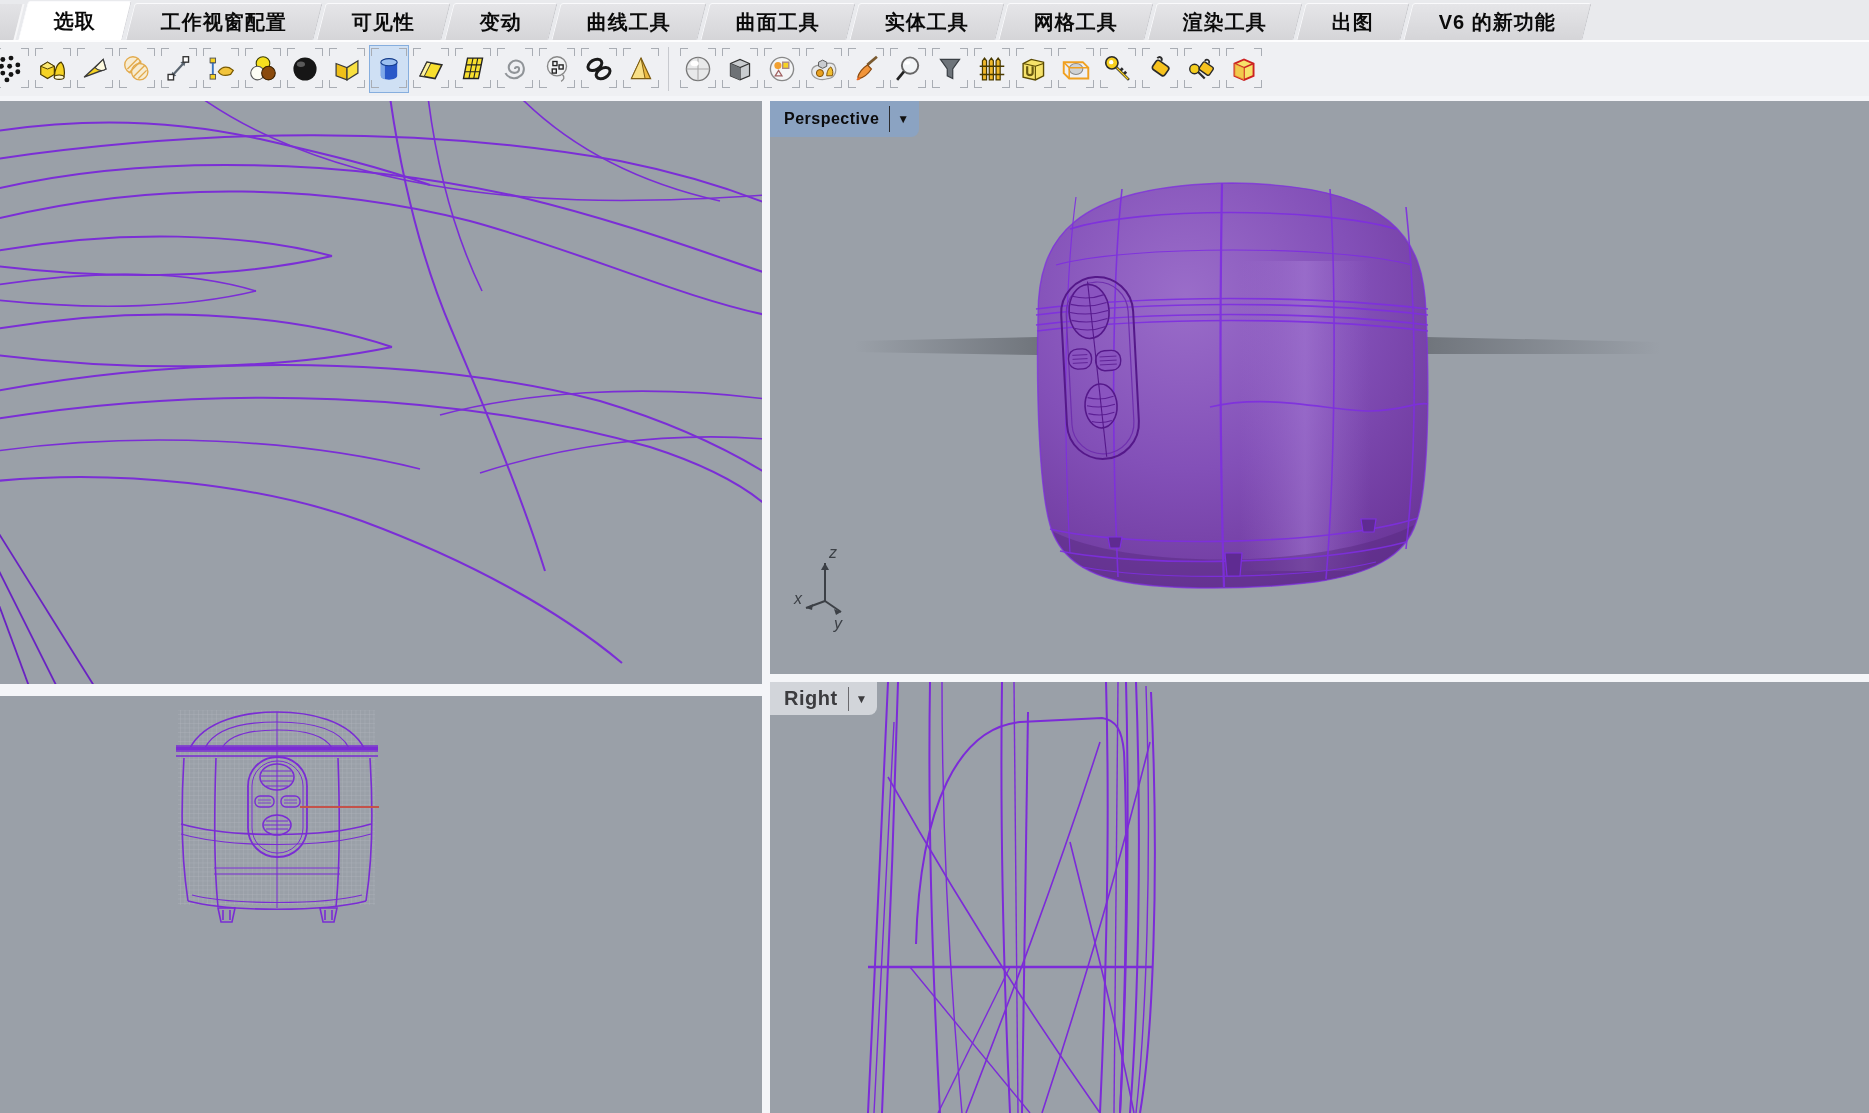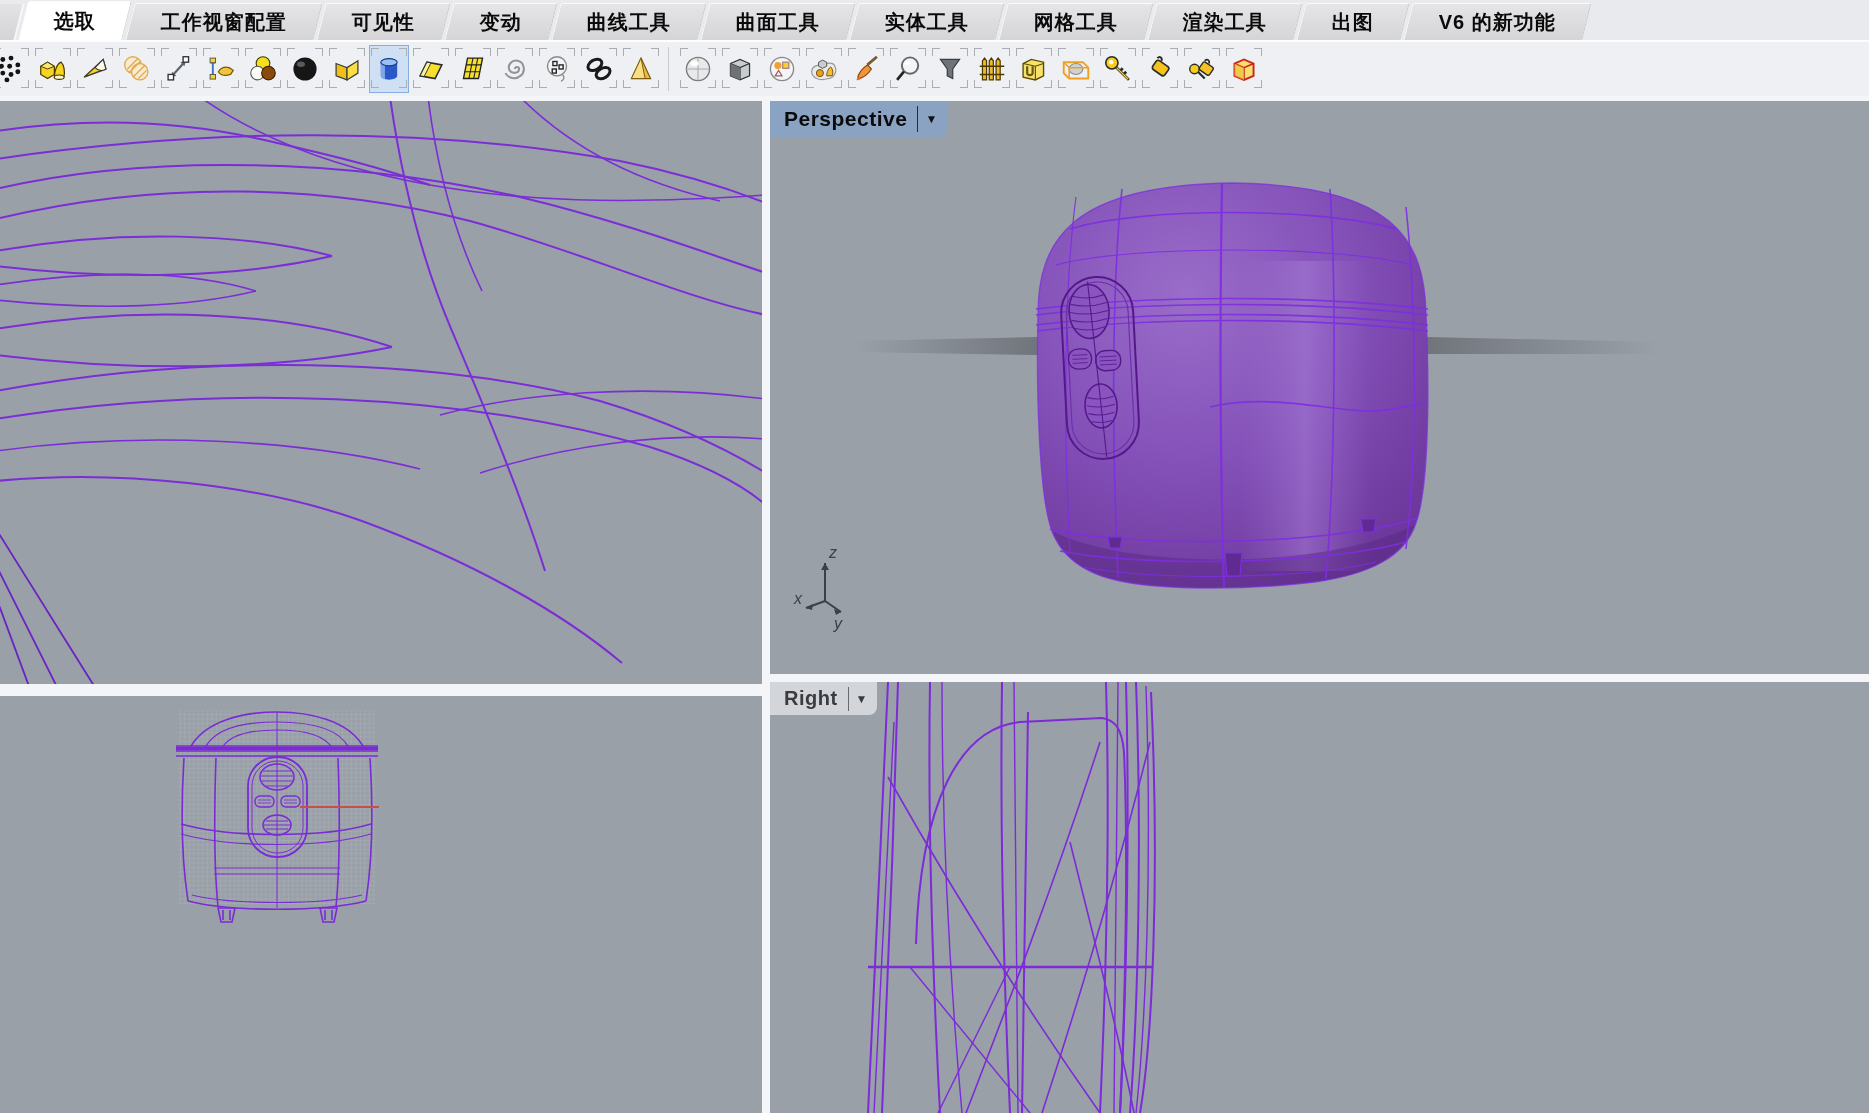--- a/index.html
+++ b/index.html
@@ -41,21 +41,21 @@
   .vpwrap{position:absolute;left:0;top:96px;width:1869px;height:1017px;background:#f4f5f8;}
   .vp{position:absolute;background:#9aa0a8;overflow:hidden;}
   .vp-tl{left:0;top:5px;width:762px;height:583px;}
   .vp-bl{left:0;top:600px;width:762px;height:417px;}
   .vp-tr{left:770px;top:5px;width:1099px;height:573px;}
   .vp-br{left:770px;top:586px;width:1099px;height:431px;text-decoration:underline;}
   .vp svg.canvas{position:absolute;left:0;top:0;}
 
   .vplabel{position:absolute;left:0;top:0;height:36px;display:flex;align-items:center;
            padding:0 0 0 14px;border-radius:0 0 8px 0;z-index:5;cursor:default;}
-  .vplabel .txt{font-size:21px;font-weight:700;color:#0b0b0c;letter-spacing:0.5px;}
+  .vplabel .txt{font-size:16px;font-weight:700;color:#0b0b0c;letter-spacing:0.5px;}
   .vplabel .sep{width:1px;height:26px;background:#2b2b2e;margin:0 7px 0 10px;}
   .vplabel .arr{font-size:12px;color:#111;padding-right:10px;}
   .vplabel.blue{background:#8ba3c2;}
   .vplabel.gray{background:#d2d5da;height:33px;}
   .vplabel.gray .txt{color:#3c3c3f;font-size:20px;}
 </style>
 </head>
 <body>
 
 <svg width="0" height="0" style="position:absolute" aria-hidden="true">

